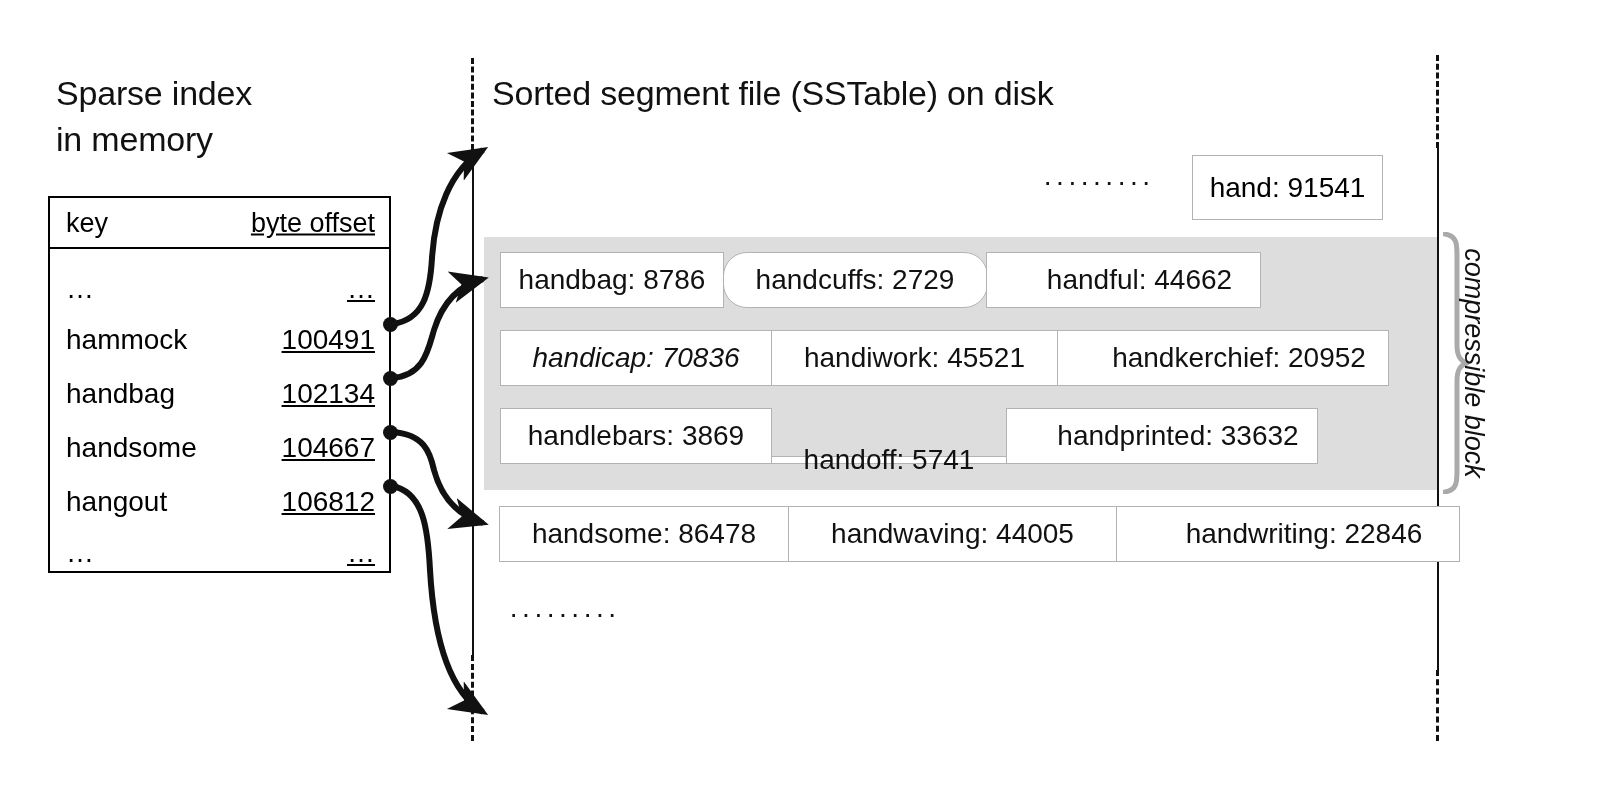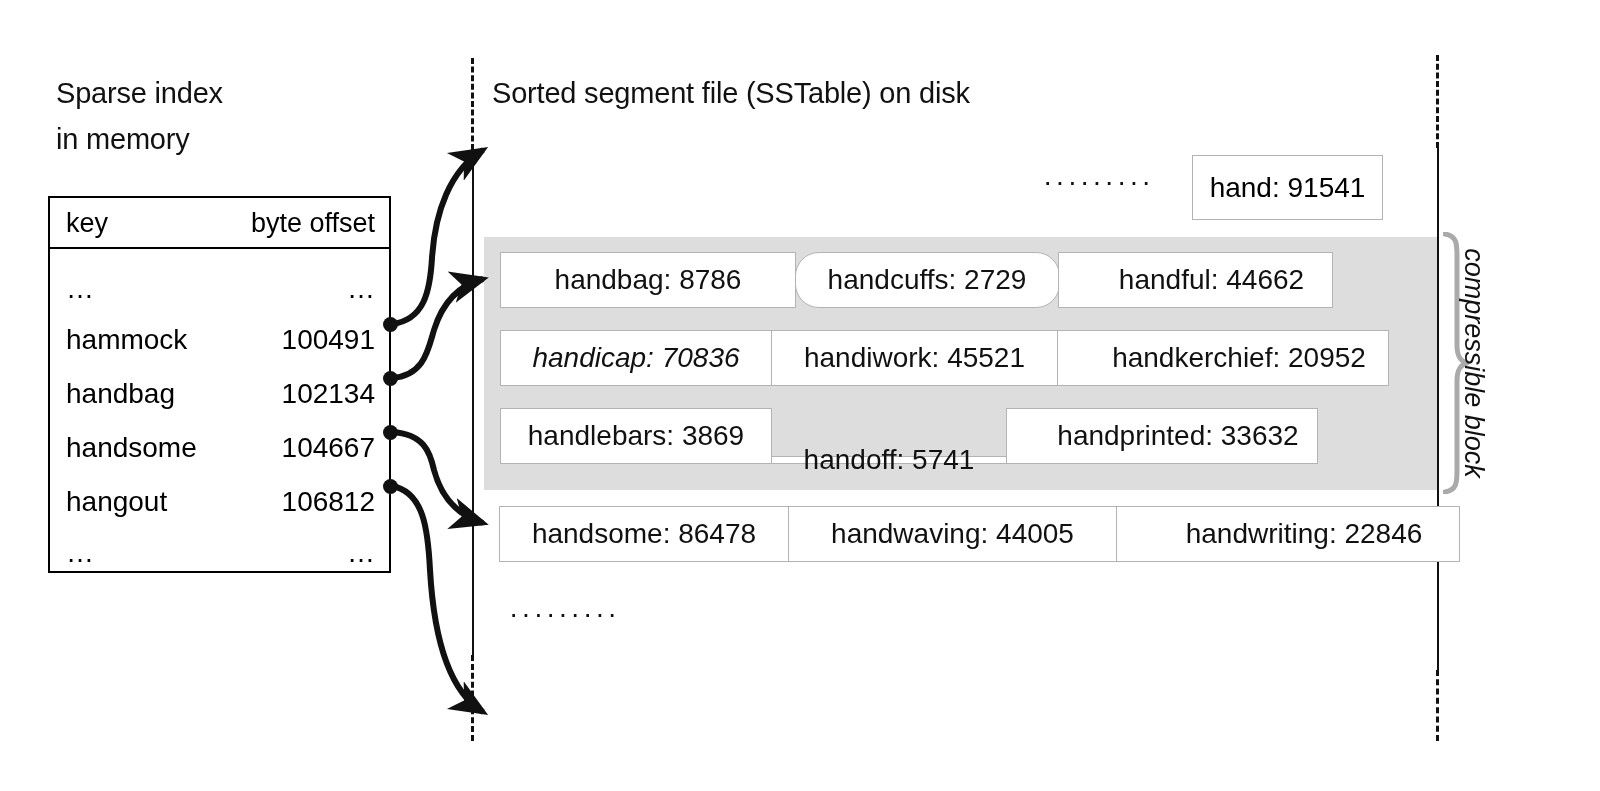--- a/index.html
+++ b/index.html
@@ -15,21 +15,21 @@
     position: relative;
     width: 1600px;
     height: 791px;
     background: #ffffff;
     overflow: hidden;
   }
 
   
   .heading {
     position: absolute;
-    font-size: 29px;
+    font-size: 34px;
     line-height: 46px;
     color: #111111;
     white-space: pre;
     letter-spacing: -0.2px;
   }
   #left-heading { left: 56px; top: 70px; }
   #right-heading { left: 492px; top: 70px; }
 
   
   #index-table {
@@ -61,20 +61,21 @@
     font-size: 28px;
     white-space: pre;
   }
   .cell-off {
     position: absolute;
     right: 14px;
     top: 50%;
     transform: translateY(-50%);
     font-size: 28px;
     white-space: pre;
+    text-decoration: underline;
   }
   .thead .cell-key, .thead .cell-off { font-size: 27px; }
   .trow.spacer-top { height: 16px; }
   .trow.ellipsis-row { height: 48px; }
 
   
   .anchor-dot {
     position: absolute;
     width: 15px;
     height: 15px;
@@ -236,21 +237,21 @@
   <div class="vline-dashed" style="left:1436px; top:55px;  height:93px;"></div>
   <div class="vline-solid" style="left:1437px; top:148px; height:522px;"></div>
   <div class="vline-dashed" style="left:1436px; top:670px; height:71px;"></div>
 
   <div id="gray-block"></div>
 
   <div class="dots-ellipsis" style="left:1043px; top:166px;">·········</div>
   <div id="single-box">hand: 91541</div>
 
   <div class="entry-row" style="left:500px; top:252px;">
-    <div class="entry-box" style="width:296px;">handbag: 8786</div>
+    <div class="entry-box" style="width:224px;">handbag: 8786</div>
     <div class="entry-box" style="width:265px;border-radius:24px;">handcuffs: 2729</div>
     <div class="entry-box" style="width:275px;">handful: 44662</div>
   </div>
 
   <div class="entry-row" style="left:500px; top:330px;">
     <div class="entry-box" style="width:272px;font-style:italic;">handicap: 70836</div>
     <div class="entry-box" style="width:288px;">handiwork: 45521</div>
     <div class="entry-box" style="width:332px;">handkerchief: 20952</div>
   </div>
 

